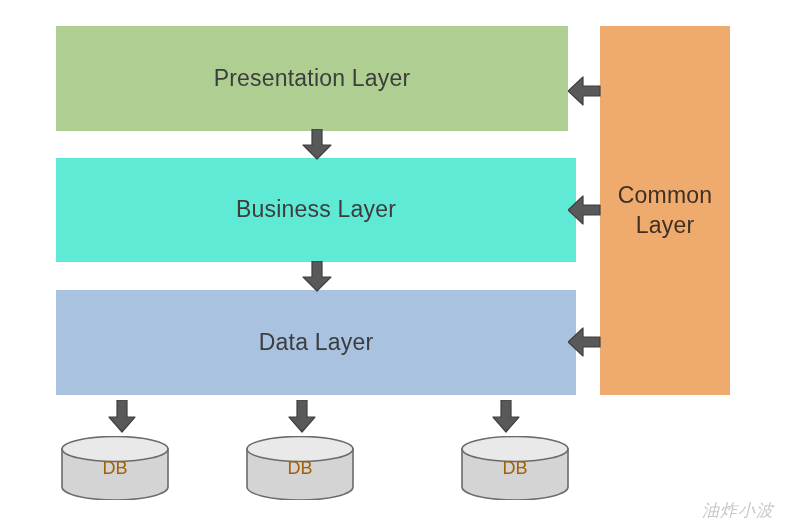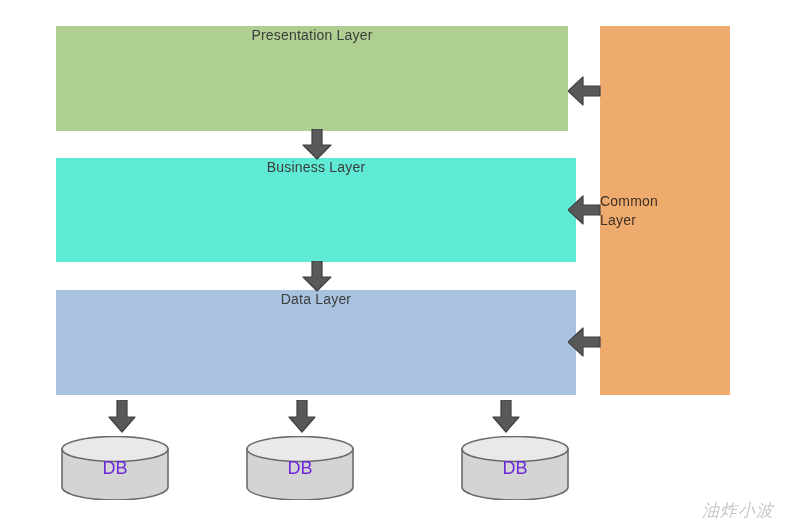--- a/index.html
+++ b/index.html
@@ -14,25 +14,25 @@
     position: relative;
     width: 790px;
     height: 530px;
     background: #ffffff;
     overflow: hidden;
   }
   .layer-box {
     position: absolute;
     box-sizing: border-box;
     display: flex;
-    align-items: flex-start;
+    align-items: center;
     justify-content: center;
     text-align: center;
     color: #3d3d3d;
-    font-size: 14px;
+    font-size: 23px;
     letter-spacing: 0.2px;
     line-height: 1.3;
   }
   #presentation-layer {
     left: 56px;
     top: 26px;
     width: 512px;
     height: 105px;
     background: #aecf91;
   }
@@ -68,21 +68,21 @@
   .arrow svg {
     display: block;
   }
   .db-cyl {
     position: absolute;
   }
   .db-label {
     position: absolute;
     width: 100%;
     text-align: center;
-    color: #6d28d9;
+    color: #a16207;
     font-size: 18px;
     pointer-events: none;
   }
   #watermark {
     position: absolute;
     right: 16px;
     bottom: 8px;
     color: #c8c8c8;
     font-size: 17px;
     font-family: "DejaVu Sans", sans-serif;

